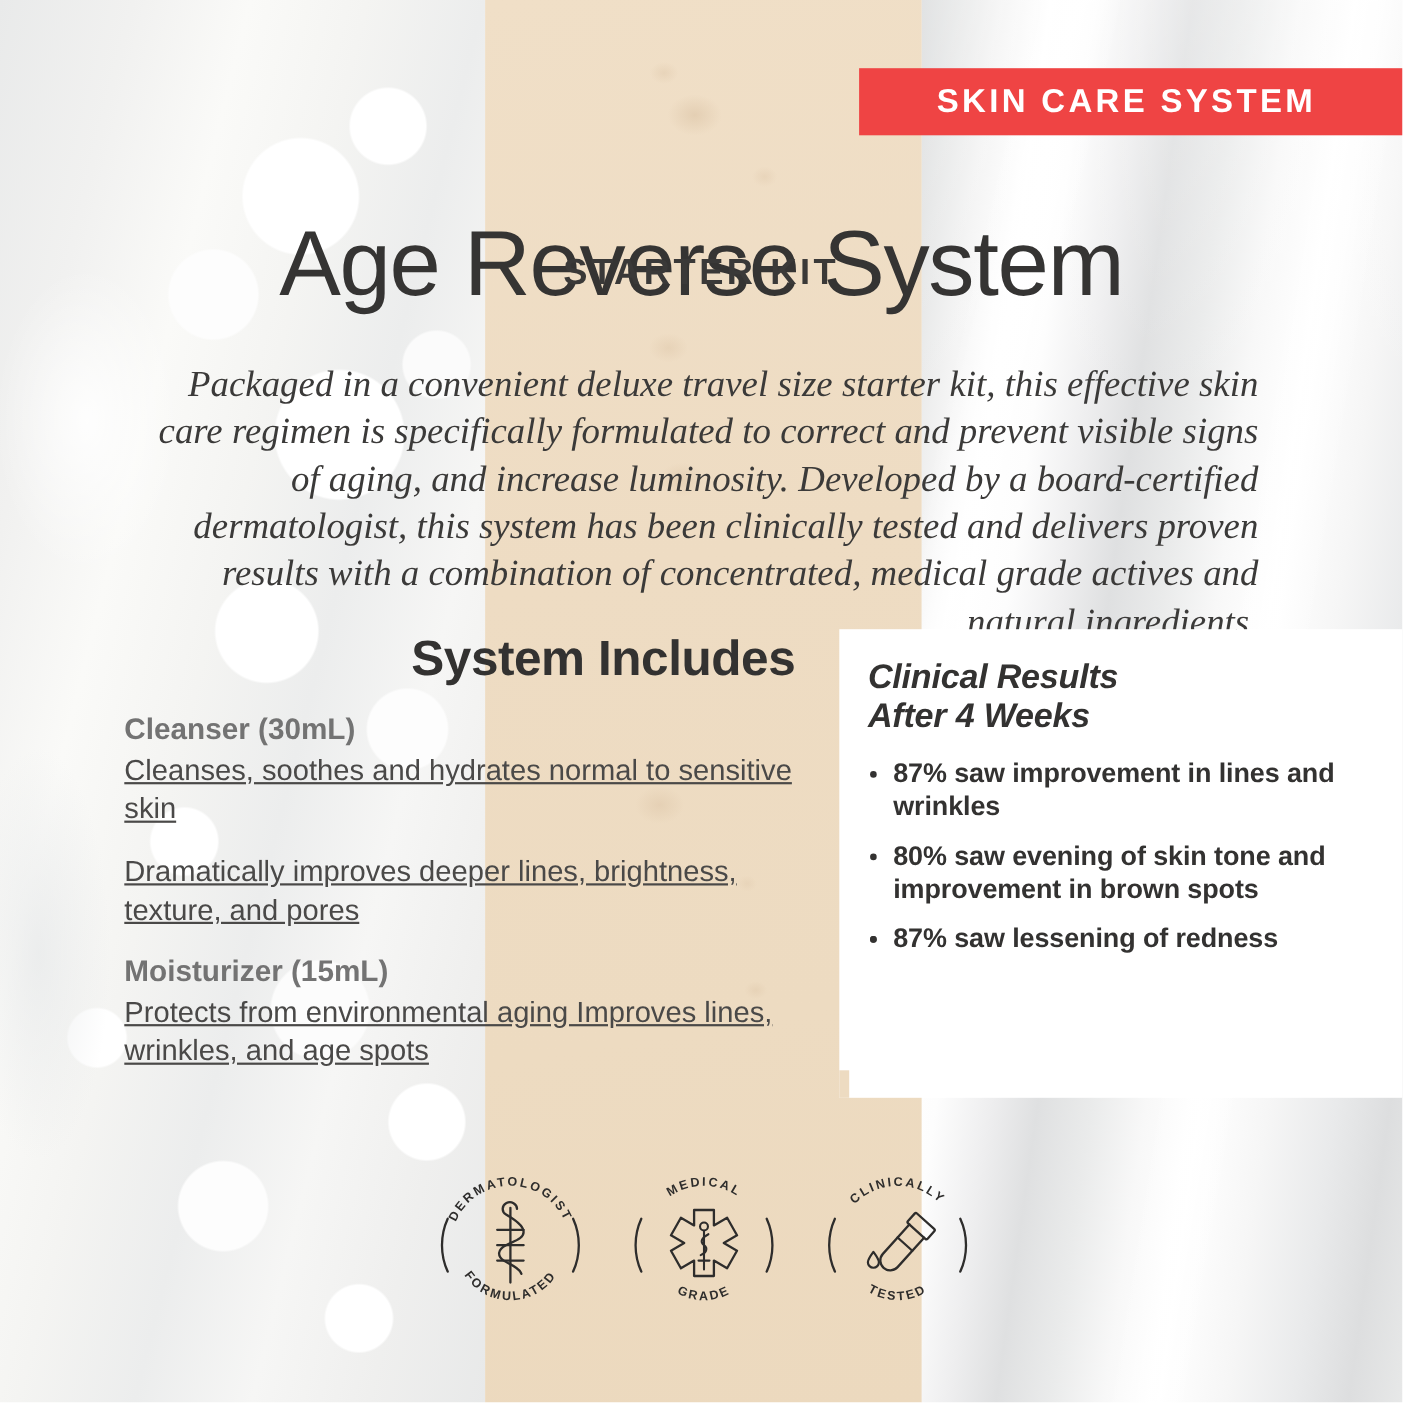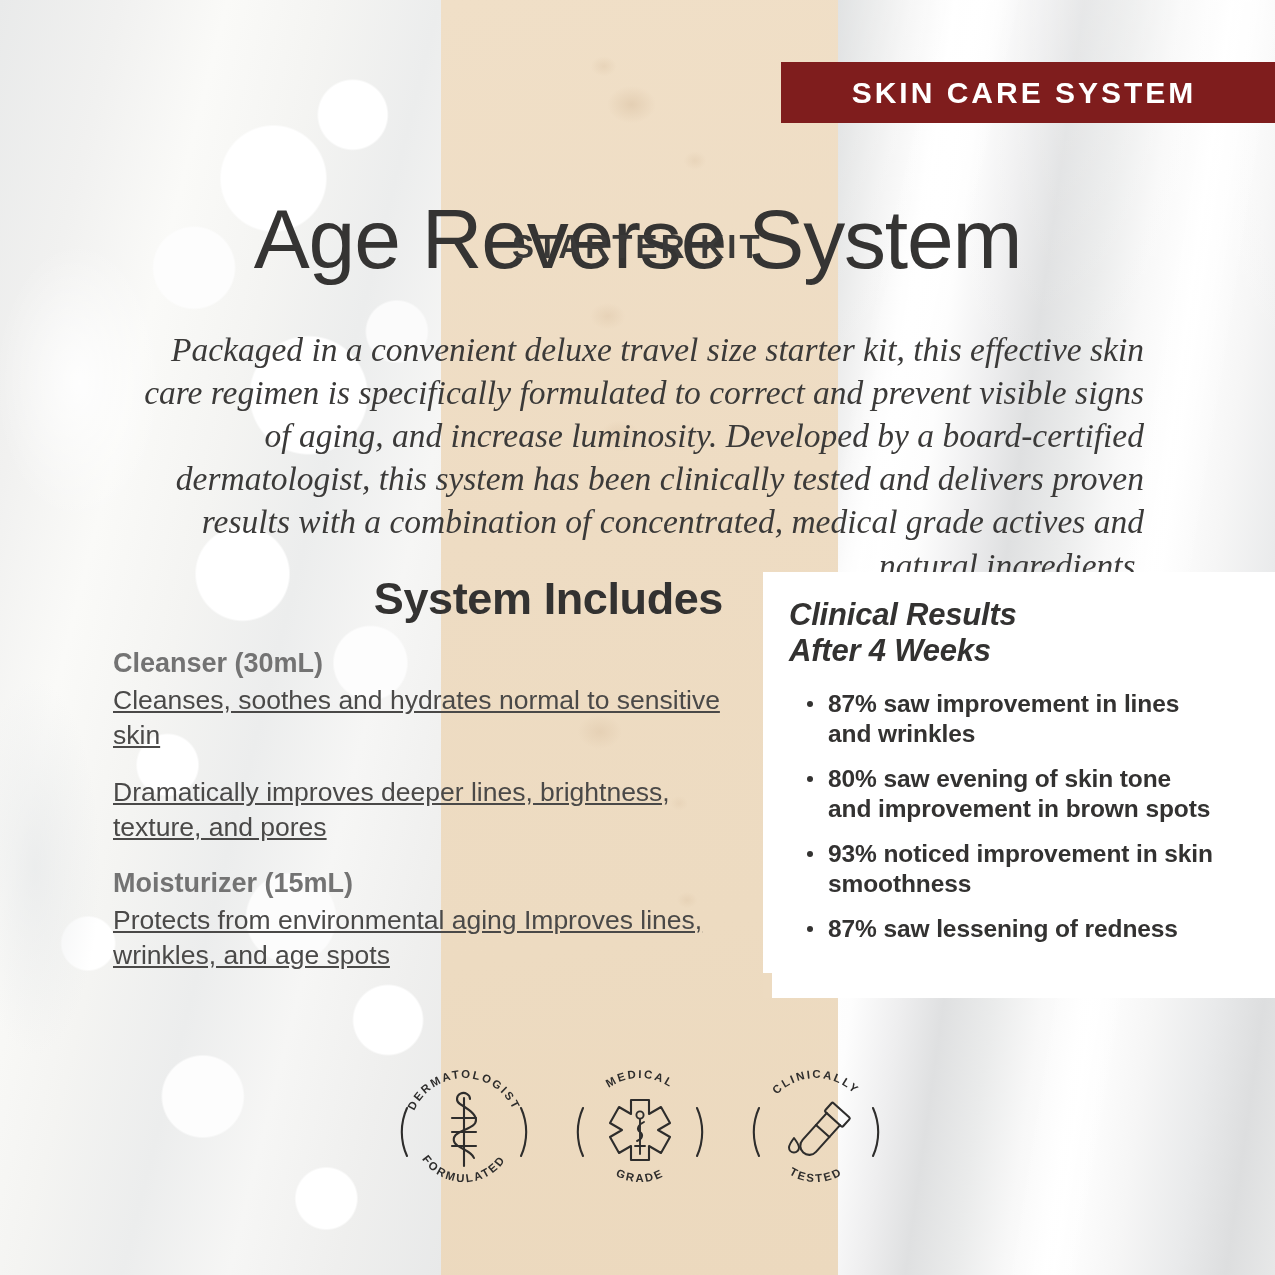--- a/index.html
+++ b/index.html
@@ -91,21 +91,21 @@
   }
 
   
   .content { position: absolute; inset: 0; z-index: 5; }
 
   
   .eyebrow-bar {
     position: absolute;
     left: 781px; top: 62px;
     width: 494px; height: 61px;
-    background: #7f1d1d;
+    background: #ef4444;
     display: flex;
     align-items: center;
     justify-content: center;
   }
   .eyebrow-text {
     color: #ffffff;
     font-size: 30px;
     font-weight: bold;
     letter-spacing: 3.0px;
     white-space: nowrap;
@@ -200,21 +200,21 @@
     font-size: 31px;
     font-weight: bold;
     font-style: italic;
     color: #333231;
     line-height: 36px;
     margin-bottom: 20px;
     letter-spacing: -0.2px;
   }
   .results-list {
     list-style: none;
-    margin: 16px;
+    margin: 0;
     padding: 0;
   }
   .results-list li {
     position: relative;
     padding-left: 23px;
     margin-bottom: 15px;
     font-size: 24.5px;
     font-weight: bold;
     line-height: 30px;
     color: #333231;
@@ -305,21 +305,20 @@
         <li>
           <span class="bullet-dot"></span>
           <span>87% saw improvement in lines and wrinkles</span>
         </li>
         <li>
           <span class="bullet-dot"></span>
           <span>80% saw evening of skin tone and improvement in brown spots</span>
         </li>
         <li>
           <span class="bullet-dot"></span>
-          <span>93% noticed improvement in skin smoothness</span>
         </li>
         <li>
           <span class="bullet-dot"></span>
           <span>87% saw lessening of redness</span>
         </li>
       </ul>
     </div>
 
     <div class="badges">
 

